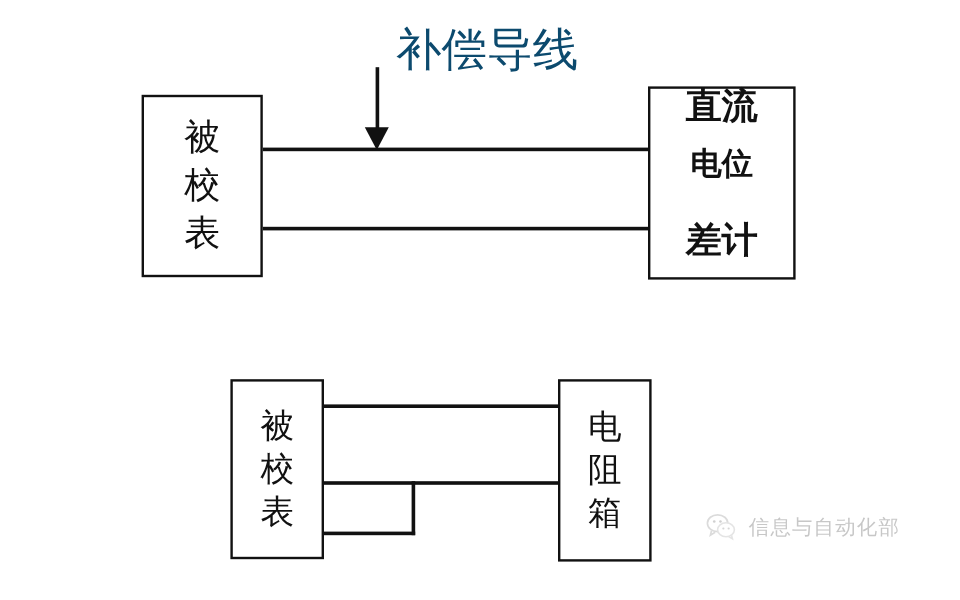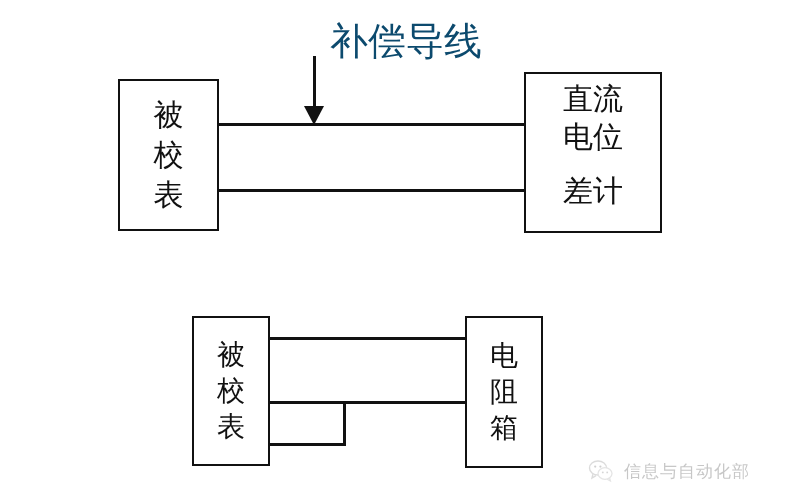--- a/index.html
+++ b/index.html
@@ -109,44 +109,44 @@
 
   <div class="wire-h" style="left:216px; top:123px; width:326px;"></div>
   <div class="wire-h" style="left:216px; top:189px; width:326px;"></div>
 
   <div class="dbox" style="left:118px; top:79px; width:101px; height:152px;">
     <span class="glyph" style="font-size:30px; margin:5px 0;">被</span>
     <span class="glyph" style="font-size:30px; margin:5px 0;">校</span>
     <span class="glyph" style="font-size:30px; margin:5px 0;">表</span>
   </div>
 
-  <div class="dbox" style="left:524px; top:72px; width:138px; height:161px;">
+  <div class="dbox" style="left:540px; top:72px; width:123px; height:161px;font-weight:bold;">
     <span class="glyph" style="font-size:30px; margin:4px 0;">直流</span>
-    <span class="glyph" style="font-size:30px; margin:4px 0;">电位</span>
+    <span class="glyph" style="font-size:26px; margin:16px 0;">电位</span>
     <span class="glyph" style="font-size:30px; margin:20px 0;">差计</span>
   </div>
 
   <div class="wire-h" style="left:268px; top:337px; width:200px;"></div>
   <div class="wire-h" style="left:268px; top:401px; width:200px;"></div>
   <div class="wire-h" style="left:268px; top:443px; width:78px;"></div>
   <div class="wire-v" style="left:343px; top:401px; height:45px;"></div>
 
   <div class="dbox" style="left:192px; top:316px; width:78px; height:150px;">
     <span class="glyph" style="font-size:28px; margin:4px 0;">被</span>
     <span class="glyph" style="font-size:28px; margin:4px 0;">校</span>
     <span class="glyph" style="font-size:28px; margin:4px 0;">表</span>
   </div>
 
   <div class="dbox" style="left:465px; top:316px; width:78px; height:152px;">
     <span class="glyph" style="font-size:28px; margin:4px 0;">电</span>
     <span class="glyph" style="font-size:28px; margin:4px 0;">阻</span>
     <span class="glyph" style="font-size:28px; margin:4px 0;">箱</span>
   </div>
 
-  <div class="watermark" style="left:588px; top:458px;">
+  <div class="watermark" style="left:588px; top:426px;">
     <span class="wm-logo">
       <svg viewBox="0 0 26 26" width="26" height="26" aria-hidden="true">
         <ellipse cx="10" cy="10" rx="8.5" ry="7" fill="none" stroke="#bfbfbf" stroke-width="1.4"></ellipse>
         <path d="M5 16 L4 20 L8 17.6" fill="none" stroke="#bfbfbf" stroke-width="1.4"></path>
         <circle cx="7.2" cy="8.6" r="1.1" fill="#aaaaaa"></circle>
         <circle cx="12.4" cy="8.6" r="1.1" fill="#aaaaaa"></circle>
         <ellipse cx="17" cy="15.5" rx="7" ry="5.8" fill="#ffffff" stroke="#cfcfcf" stroke-width="1.3"></ellipse>
         <path d="M21.6 20 L22.4 23 L19.2 21.2" fill="none" stroke="#cfcfcf" stroke-width="1.3"></path>
         <circle cx="14.8" cy="14.4" r="0.9" fill="#b5b5b5"></circle>
         <circle cx="19.2" cy="14.4" r="0.9" fill="#b5b5b5"></circle>

